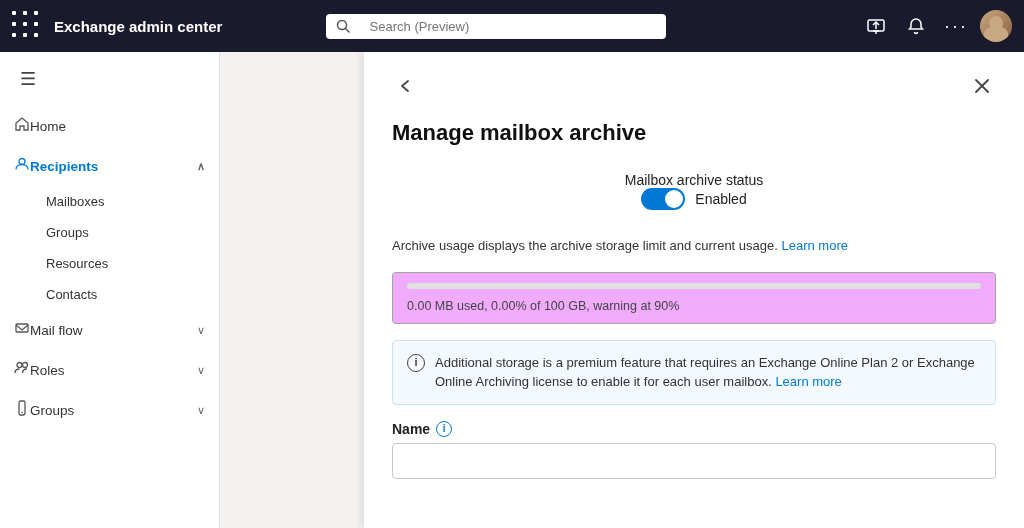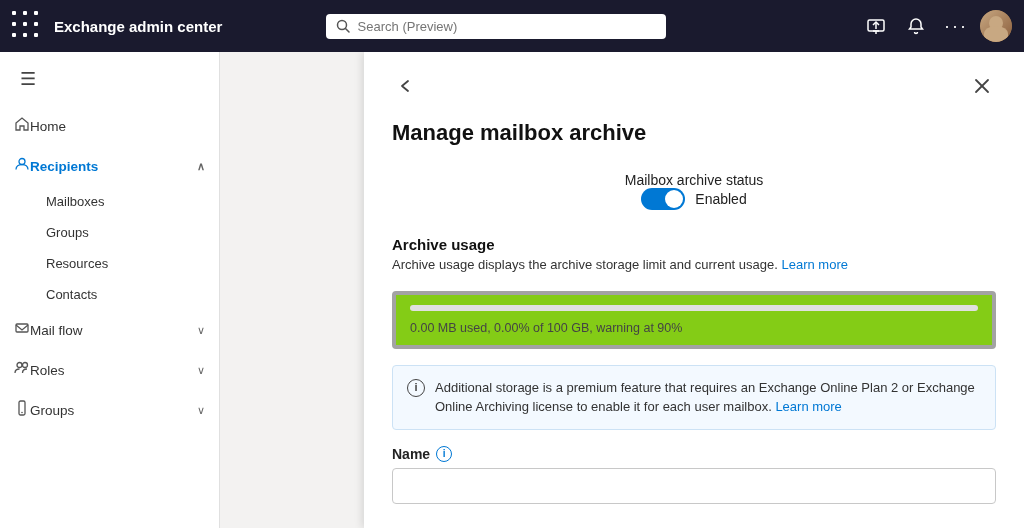--- a/index.html
+++ b/index.html
@@ -37,21 +37,21 @@
     }
     .top-bar-search {
       flex: 1;
       max-width: 340px;
       margin: 0 auto;
       display: flex;
       align-items: center;
       background: #fff;
       border-radius: 4px;
       padding: 5px 10px;
-      gap: 8px;
+      gap: 20px;
     }
     .top-bar-search input {
       border: none;
       outline: none;
       font-size: 13px;
       color: #444;
       width: 100%;
       background: transparent;
     }
     .top-bar-search .search-icon-svg { color: #555; flex-shrink: 0; }
@@ -266,22 +266,22 @@
       top: 2px; right: 2px;
       transition: right 0.2s;
     }
     .toggle-enabled-text {
       font-size: 14px;
       color: #222;
     }
 
     
     .progress-area {
-      background: #84cc16;
-      border: 4px solid #a3a3a3;
+      background: #f0abfc;
+      border: 1px solid #a3a3a3;
       border-radius: 4px;
       padding: 10px 14px;
     }
     .progress-bar-track {
       width: 100%;
       height: 6px;
       background: #e0e0e0;
       border-radius: 3px;
       margin-bottom: 8px;
     }
@@ -500,21 +500,20 @@
 
       <div class="toggle-row">
         <span class="toggle-label">Mailbox archive status</span>
         <div class="toggle-right">
           <div class="toggle-switch"></div>
           <span class="toggle-enabled-text">Enabled</span>
         </div>
       </div>
 
       <div>
-        <div class="panel-section-title">Archive usage</div>
         <p class="panel-section-desc">
           <span>Archive usage displays the archive storage limit and current usage.</span>
           <a href="#">Learn more</a>
         </p>
       </div>
 
       <div class="progress-area">
         <div class="progress-bar-track">
           <div class="progress-bar-fill" style="width: 0%;"></div>
         </div>

